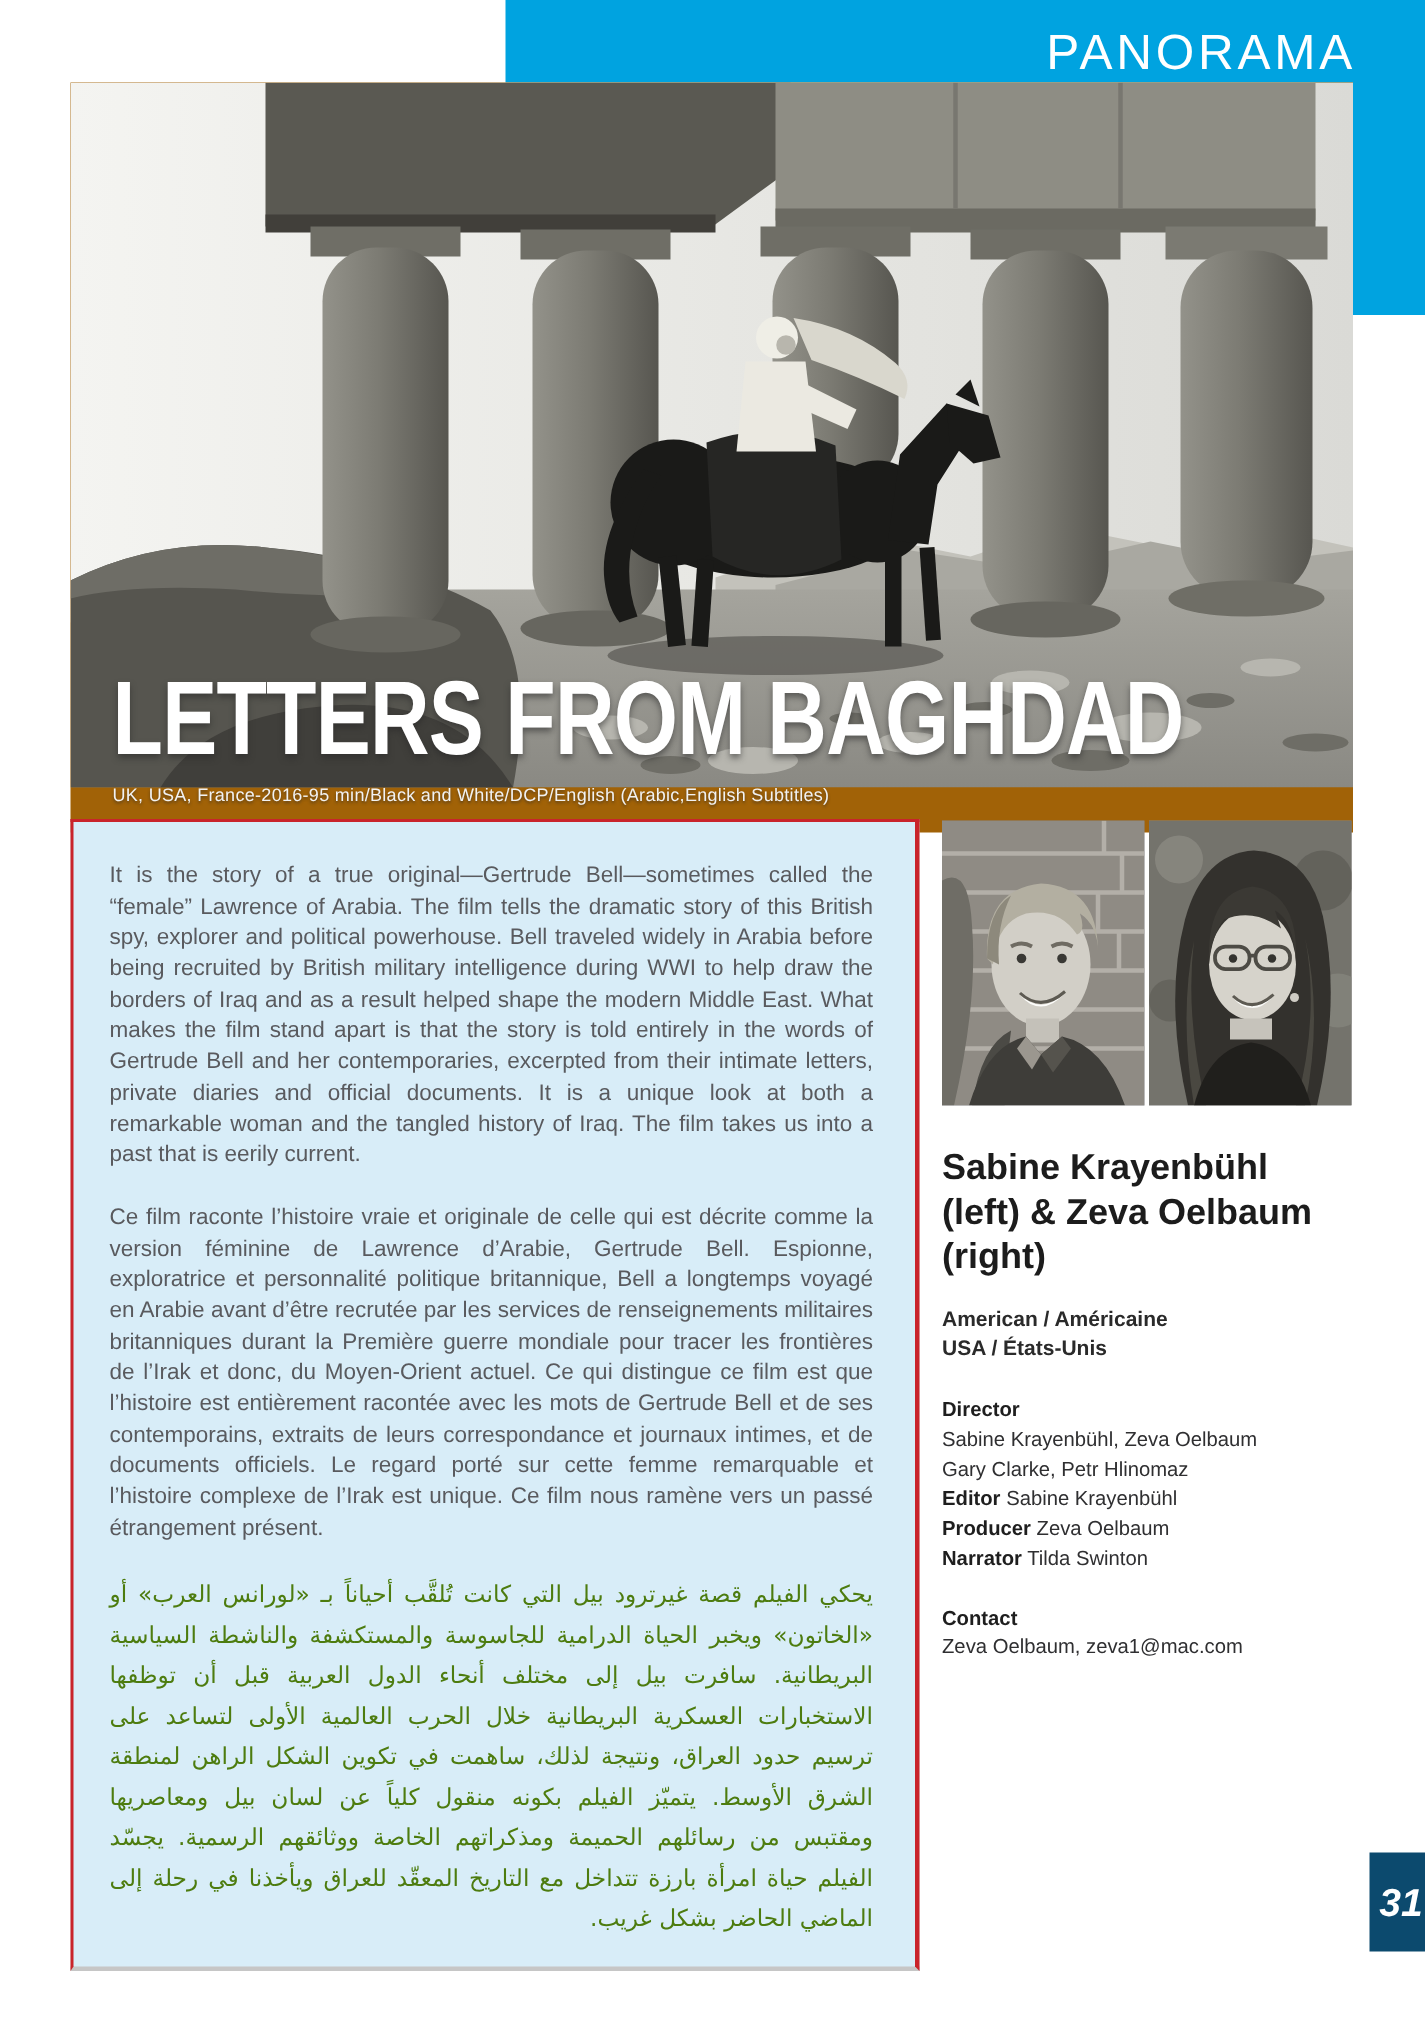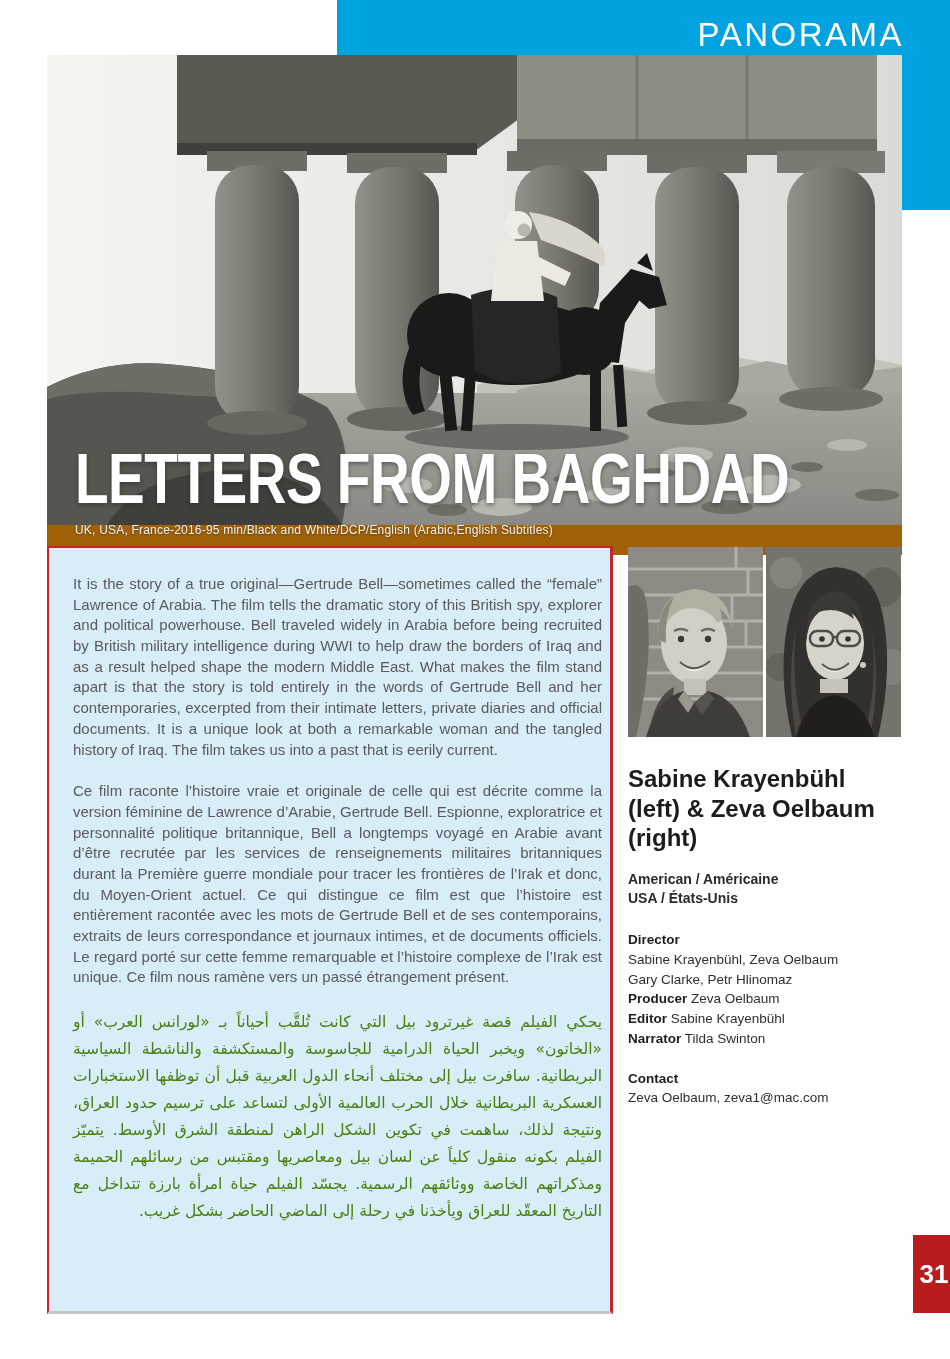--- a/index.html
+++ b/index.html
@@ -36,21 +36,21 @@
   .hero-specs{
     margin-top:9px;color:#f2f2f2;font-size:12px;letter-spacing:0.2px;
     text-shadow:0 1px 2px rgba(40,40,40,.6);white-space:nowrap;
   }
   
   .synopsis-box{
     position:absolute;left:47px;top:546px;width:566px;height:768px;
     background:#d8edf8;box-sizing:border-box;
     border-top:2px solid #c9242b;border-right:3px solid #c9242b;
     border-left:2px solid #c9242b;border-bottom:3px solid #c6c6c6;
-    padding:26px 8px 0 24px;
+    padding:26px 28px 0 24px;
   }
   .para{
     color:#595a5e;font-size:15px;line-height:1.38;text-align:justify;margin:0 0 21px 0;
   }
   .para-ar{
     direction:rtl;font-family:"DejaVu Sans",sans-serif;
     color:#4d7c0f;font-size:15.5px;line-height:1.74;text-align:justify;margin:8px 0 0 0;
   }
   
   .sidebar{position:absolute;left:628px;top:547px;width:274px;}
@@ -58,22 +58,22 @@
   .portrait{width:135px;height:190px;overflow:hidden;background:#888;flex:0 0 auto;}
   .names{
     margin-top:27px;color:#1c1c1c;font-size:24px;font-weight:700;line-height:1.23;
   }
   .nationality{margin-top:17px;color:#2a2a2a;font-size:14px;font-weight:700;line-height:1.42;}
   .credits{margin-top:21px;color:#2f2f31;font-size:13.5px;line-height:1.46;}
   .credit-label{font-weight:700;color:#1e1e1e;}
   .contact-block{margin-top:20px;color:#2f2f31;font-size:13.5px;line-height:1.46;}
   
   .page-num-box{
-    position:absolute;left:913px;top:1235px;width:37px;height:78px;background:#b91c1c;
-    display:flex;align-items:center;justify-content:center;
+    position:absolute;left:913px;top:1235px;width:37px;height:66px;background:#0c4a6e;
+    display:flex;align-items:center;justify-content:center;font-style:italic;
   }
   .page-num{color:#ffffff;font-size:26px;font-weight:700;padding-left:5px;}
 </style>
 </head>
 <body>
 
 <div class="page">
 
   <div class="top-band">
     <div class="panorama">PANORAMA</div>
@@ -255,26 +255,26 @@
     <div class="nationality">
       <div>American / Américaine</div>
       <div>USA / États-Unis</div>
     </div>
 
     <div class="credits">
       <div class="credit-label">Director</div>
       <div>Sabine Krayenbühl, Zeva Oelbaum</div>
       <div>Gary Clarke, Petr Hlinomaz</div>
       <div>
+        <span class="credit-label">Editor</span>
+        <span>Sabine Krayenbühl</span>
+      </div>
+      <div>
         <span class="credit-label">Producer</span>
         <span>Zeva Oelbaum</span>
-      </div>
-      <div>
-        <span class="credit-label">Editor</span>
-        <span>Sabine Krayenbühl</span>
       </div>
       <div>
         <span class="credit-label">Narrator</span>
         <span>Tilda Swinton</span>
       </div>
     </div>
 
     <div class="contact-block">
       <div class="credit-label">Contact</div>
       <div>Zeva Oelbaum, zeva1@mac.com</div>

